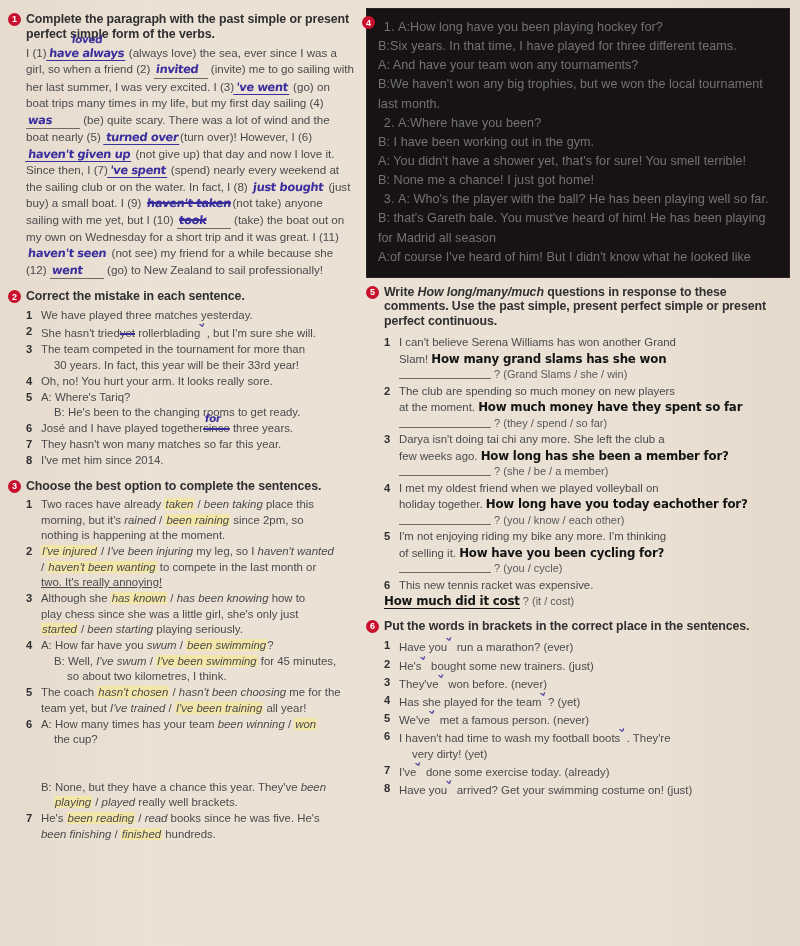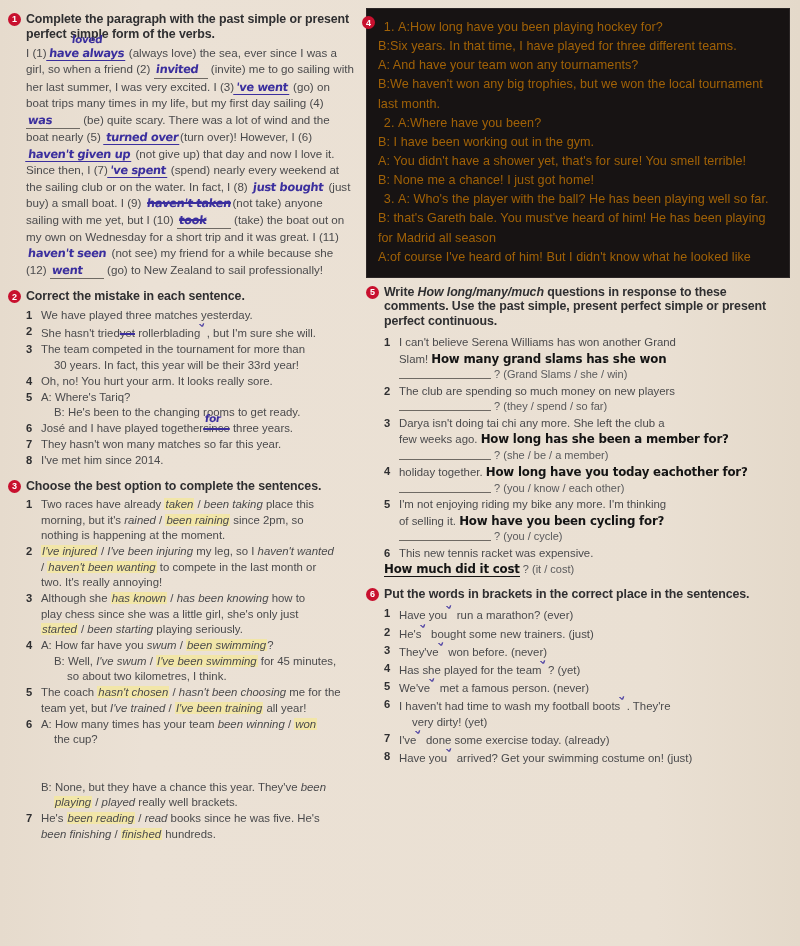--- a/index.html
+++ b/index.html
@@ -81,21 +81,21 @@
     color:#3b2f9e;font-weight:bold;font-size:13px;
     font-family:"DejaVu Sans", sans-serif;
     position:relative;top:-3px;display:inline-block;
     transform:scaleX(1.3) rotate(-12deg);
   }
   .hl{background:#f2e6a8;padding:0 1px;}
   i,.it{font-style:italic;}
 
   
   .dark-panel{
-    background:#171313;color:#a16207;
+    background:#171313;color:#737373;
     border:1px solid #2b2626;
     padding:9px 11px 10px 11px;
     margin:2px 0 7px 0;
     font-size:12.6px;line-height:1.52;
     letter-spacing:0.05px;
   }
   .dark-panel ol{margin:0 0 0 20px;padding:0;}
   .dark-panel li{margin:0;}
   .dark-panel .line{margin:0;}
 
@@ -177,21 +177,21 @@
           <li>
             <span class="num">1</span>
             <span style="display: block;"><span>Two races have already </span><span class="it hl">taken</span><span> / </span><span class="it">been taking</span><span> place this</span></span>
             <span style="display: block;"><span>morning, but it's </span><span class="it">rained</span><span> / </span><span class="it hl">been raining</span><span> since 2pm, so</span></span>
             <span style="display: block;"><span>nothing is happening at the moment.</span></span>
           </li>
           <li>
             <span class="num">2</span>
             <span style="display: block;"><span class="it hl">I've injured</span><span> / </span><span class="it">I've been injuring</span><span> my leg, so I </span><span class="it">haven't wanted</span></span>
             <span style="display: block;"><span>/ </span><span class="it hl">haven't been wanting</span><span> to compete in the last month or</span></span>
-            <span style="display: block;"><span>two. It's really annoying!</span></span>
+            <span style="display: block; text-decoration: underline;"><span>two. It's really annoying!</span></span>
           </li>
           <li>
             <span class="num">3</span>
             <span style="display: block;"><span>Although she </span><span class="it hl">has known</span><span> / </span><span class="it">has been knowing</span><span> how to</span></span>
             <span style="display: block;"><span>play chess since she was a little girl, she's only just</span></span>
             <span style="display: block;"><span class="it hl">started</span><span> / </span><span class="it">been starting</span><span> playing seriously.</span></span>
           </li>
           <li>
             <span class="num">4</span>
             <span style="display: block;"><span>A: How far have you </span><span class="it">swum</span><span> / </span><span class="it hl">been swimming</span><span>?</span></span>
@@ -259,30 +259,32 @@
       <ol class="items" id="ex5-list" style="margin-top:7px;">
           <li style="margin-bottom: 1px;">
             <span class="num">1</span>
             <span style="display: block;">I can't believe Serena Williams has won another Grand</span>
             <div><span>Slam!   </span><span class="hwb">How many grand slams has she won</span></div>
             <div><span class="ans-line"></span><span class="prompt"> ? (Grand Slams / she / win)</span></div>
           </li>
           <li style="margin-bottom: 1px;">
             <span class="num">2</span>
             <span style="display: block;">The club are spending so much money on new players</span>
+            <div><span>at the moment.   </span><span class="hwb">How much money have they spent so far</span></div>
             <div><span class="ans-line"></span><span class="prompt"> ? (they / spend / so far)</span></div>
           </li>
           <li style="margin-bottom: 1px;">
             <span class="num">3</span>
             <span style="display: block;">Darya isn't doing tai chi any more. She left the club a</span>
             <div><span>few weeks ago.   </span><span class="hwb">How long has she been a member for?</span></div>
             <div><span class="ans-line"></span><span class="prompt"> ? (she / be / a member)</span></div>
           </li>
           <li style="margin-bottom: 1px;">
             <span class="num">4</span>
+            <span style="display: block;">I met my oldest friend when we played volleyball on</span>
             <div><span>holiday together.   </span><span class="hwb">How long  have you today eachother for?</span></div>
             <div><span class="ans-line"></span><span class="prompt"> ? (you / know / each other)</span></div>
           </li>
           <li style="margin-bottom: 1px;">
             <span class="num">5</span>
             <span style="display: block;">I'm not enjoying riding my bike any more. I'm thinking</span>
             <div><span>of selling it.   </span><span class="hwb">How have you been cycling for?</span></div>
             <div><span class="ans-line"></span><span class="prompt"> ? (you / cycle)</span></div>
           </li>
           <li style="margin-bottom: 1px;">

